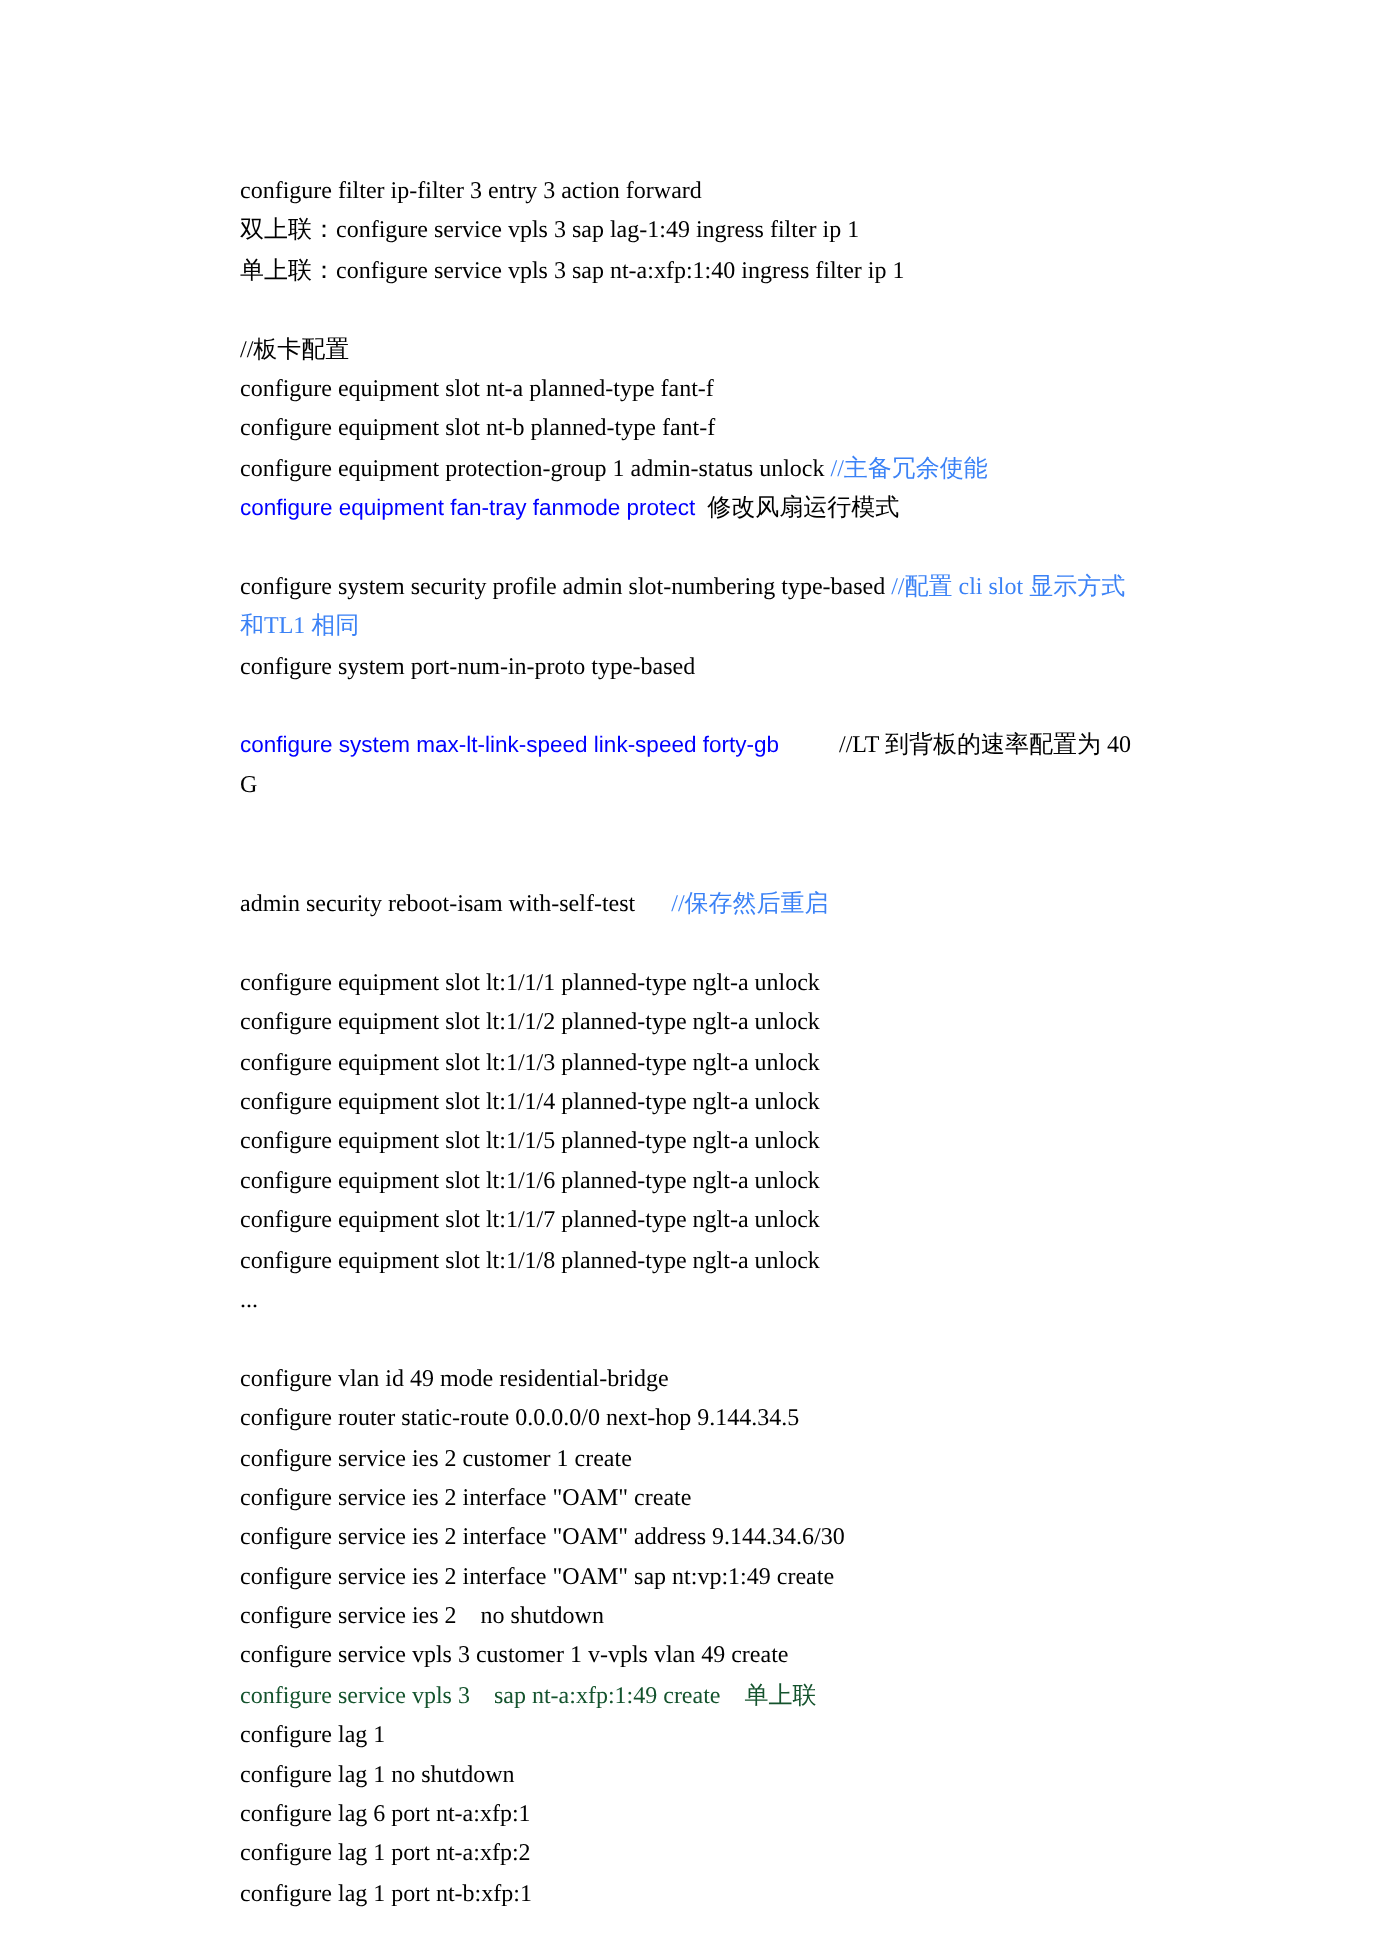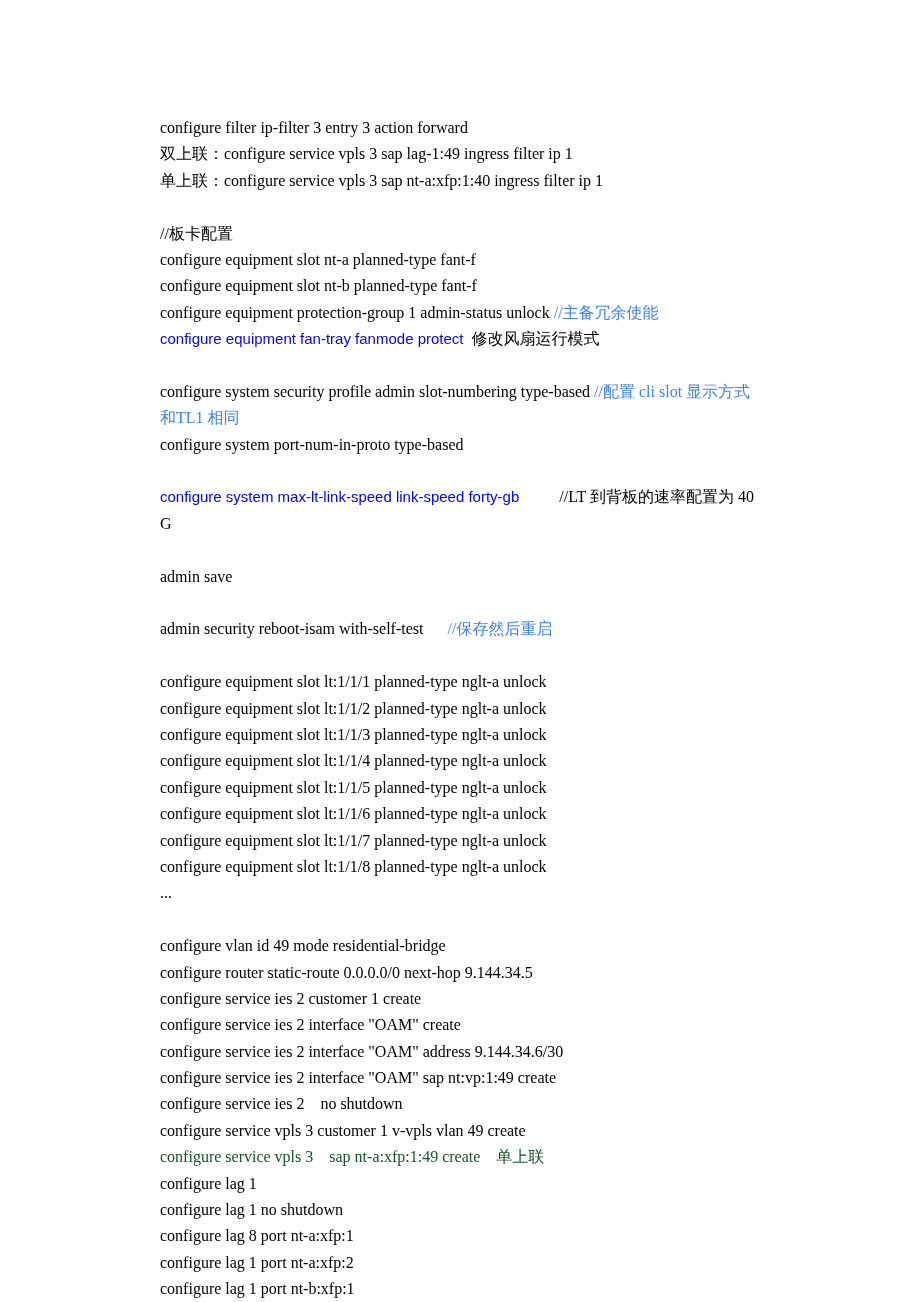--- a/index.html
+++ b/index.html
@@ -59,21 +59,20 @@
 
   <div class="line"><span>configure system security profile admin slot-numbering type-based </span><span class="comment">//配置 cli slot 显示方式和TL1 相同</span></div>
   <div class="line">configure system port-num-in-proto type-based</div>
 
   <div class="spacer"></div>
 
   <div class="line"><span class="blue">configure system max-lt-link-speed link-speed forty-gb</span><span>          //LT 到背板的速率配置为 40G</span></div>
 
   <div class="spacer"></div>
 
-  <div class="line">admin save</div>
 
   <div class="spacer"></div>
 
   <div class="line"><span>admin security reboot-isam with-self-test      </span><span class="comment">//保存然后重启</span></div>
 
   <div class="spacer"></div>
 
   <div class="line">configure equipment slot lt:1/1/1 planned-type nglt-a unlock</div>
   <div class="line">configure equipment slot lt:1/1/2 planned-type nglt-a unlock</div>
   <div class="line">configure equipment slot lt:1/1/3 planned-type nglt-a unlock</div>
@@ -90,17 +89,17 @@
   <div class="line">configure router static-route 0.0.0.0/0 next-hop 9.144.34.5</div>
   <div class="line">configure service ies 2 customer 1 create</div>
   <div class="line">configure service ies 2 interface "OAM" create</div>
   <div class="line">configure service ies 2 interface "OAM" address 9.144.34.6/30</div>
   <div class="line">configure service ies 2 interface "OAM" sap nt:vp:1:49 create</div>
   <div class="line">configure service ies 2    no shutdown</div>
   <div class="line">configure service vpls 3 customer 1 v-vpls vlan 49 create</div>
   <div class="line"><span class="red">configure service vpls 3    sap nt-a:xfp:1:49 create    </span><span class="red">单上联</span></div>
   <div class="line">configure lag 1</div>
   <div class="line">configure lag 1 no shutdown</div>
-  <div class="line">configure lag 8 port nt-a:xfp:1</div>
+  <div class="line">configure lag 6 port nt-a:xfp:1</div>
   <div class="line">configure lag 1 port nt-a:xfp:2</div>
   <div class="line">configure lag 1 port nt-b:xfp:1</div>
 
 </div>
 
 </body></html>

